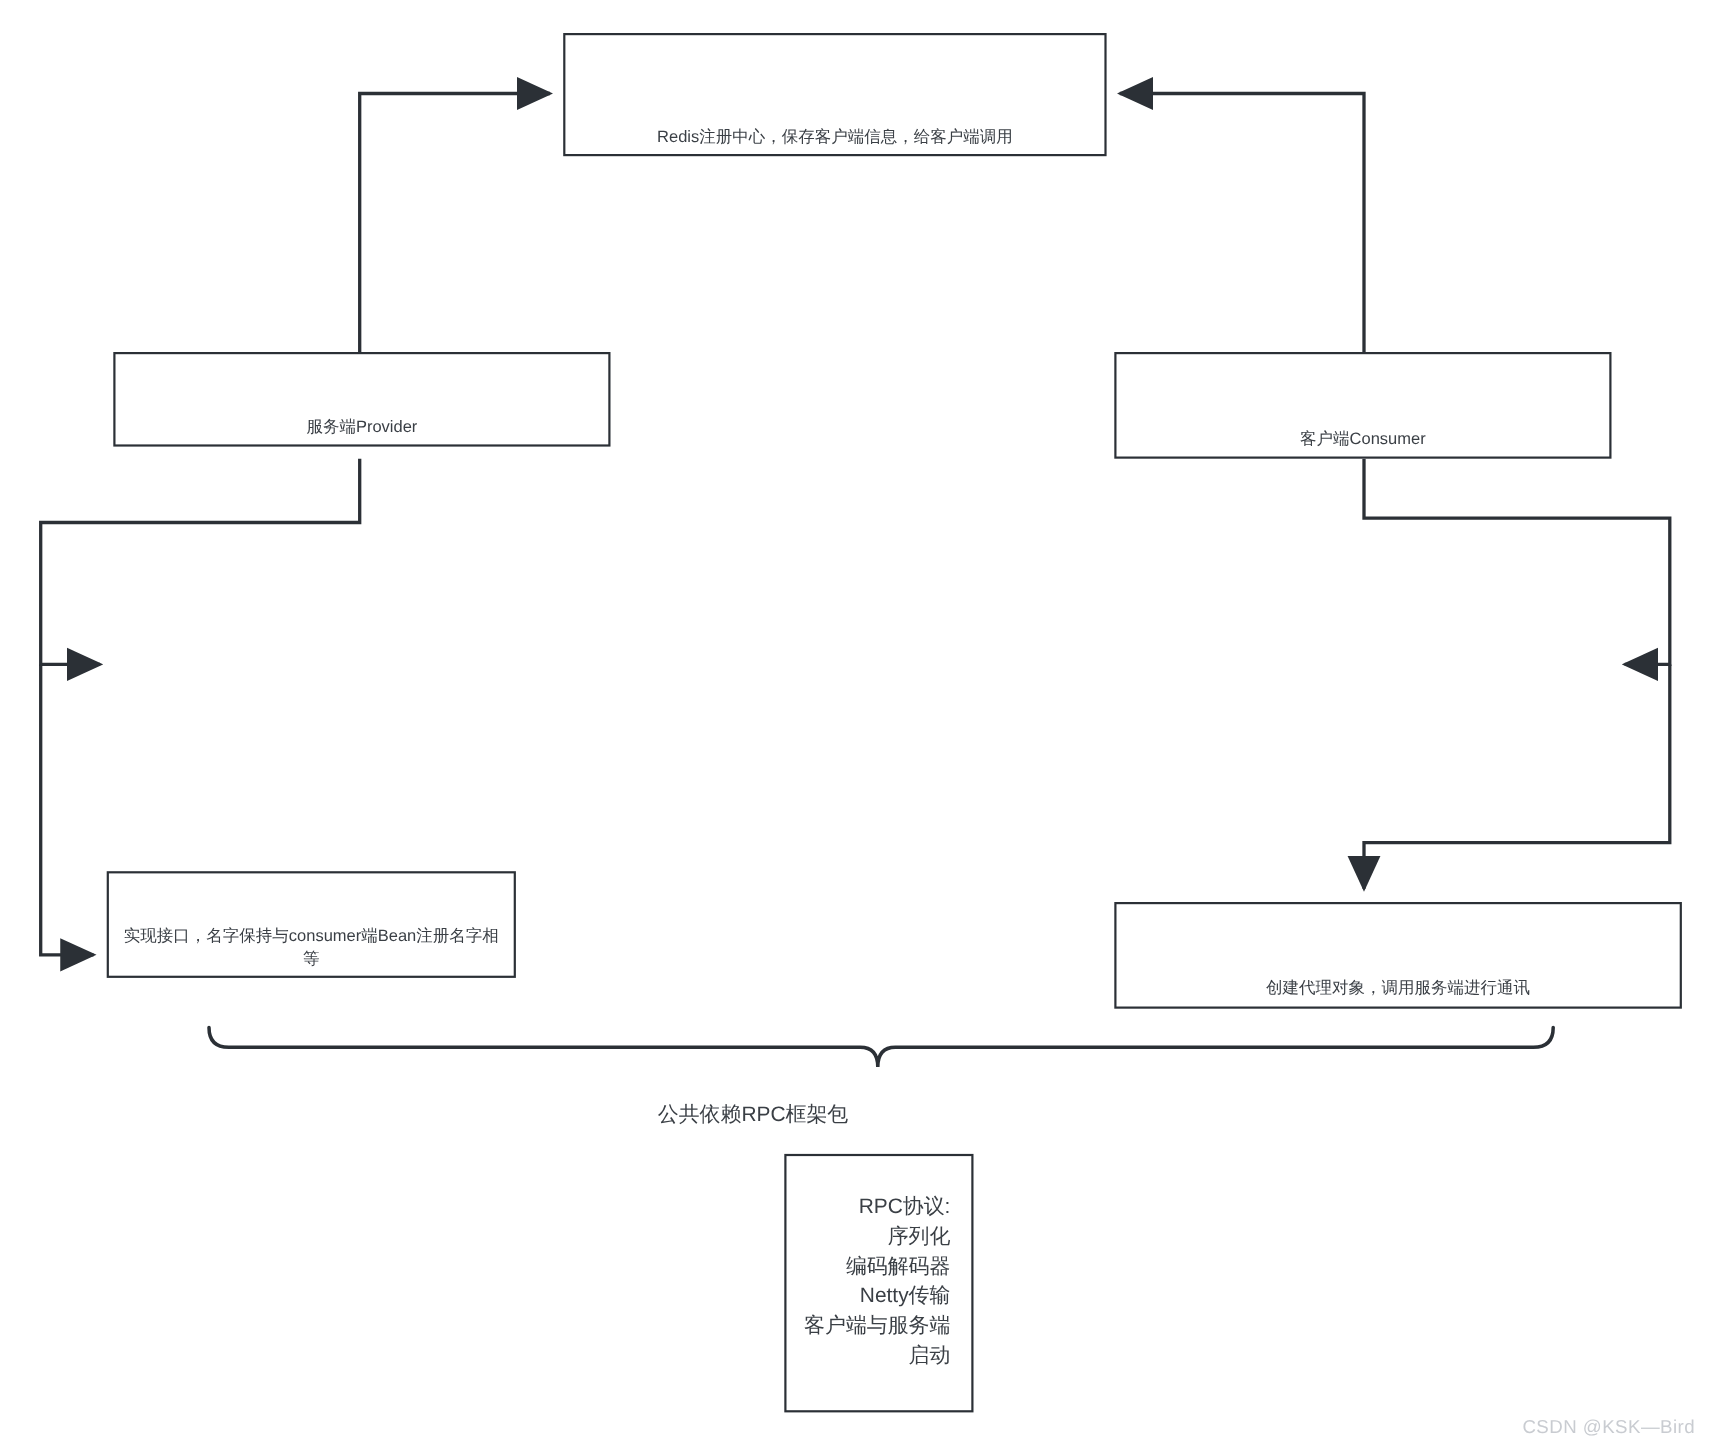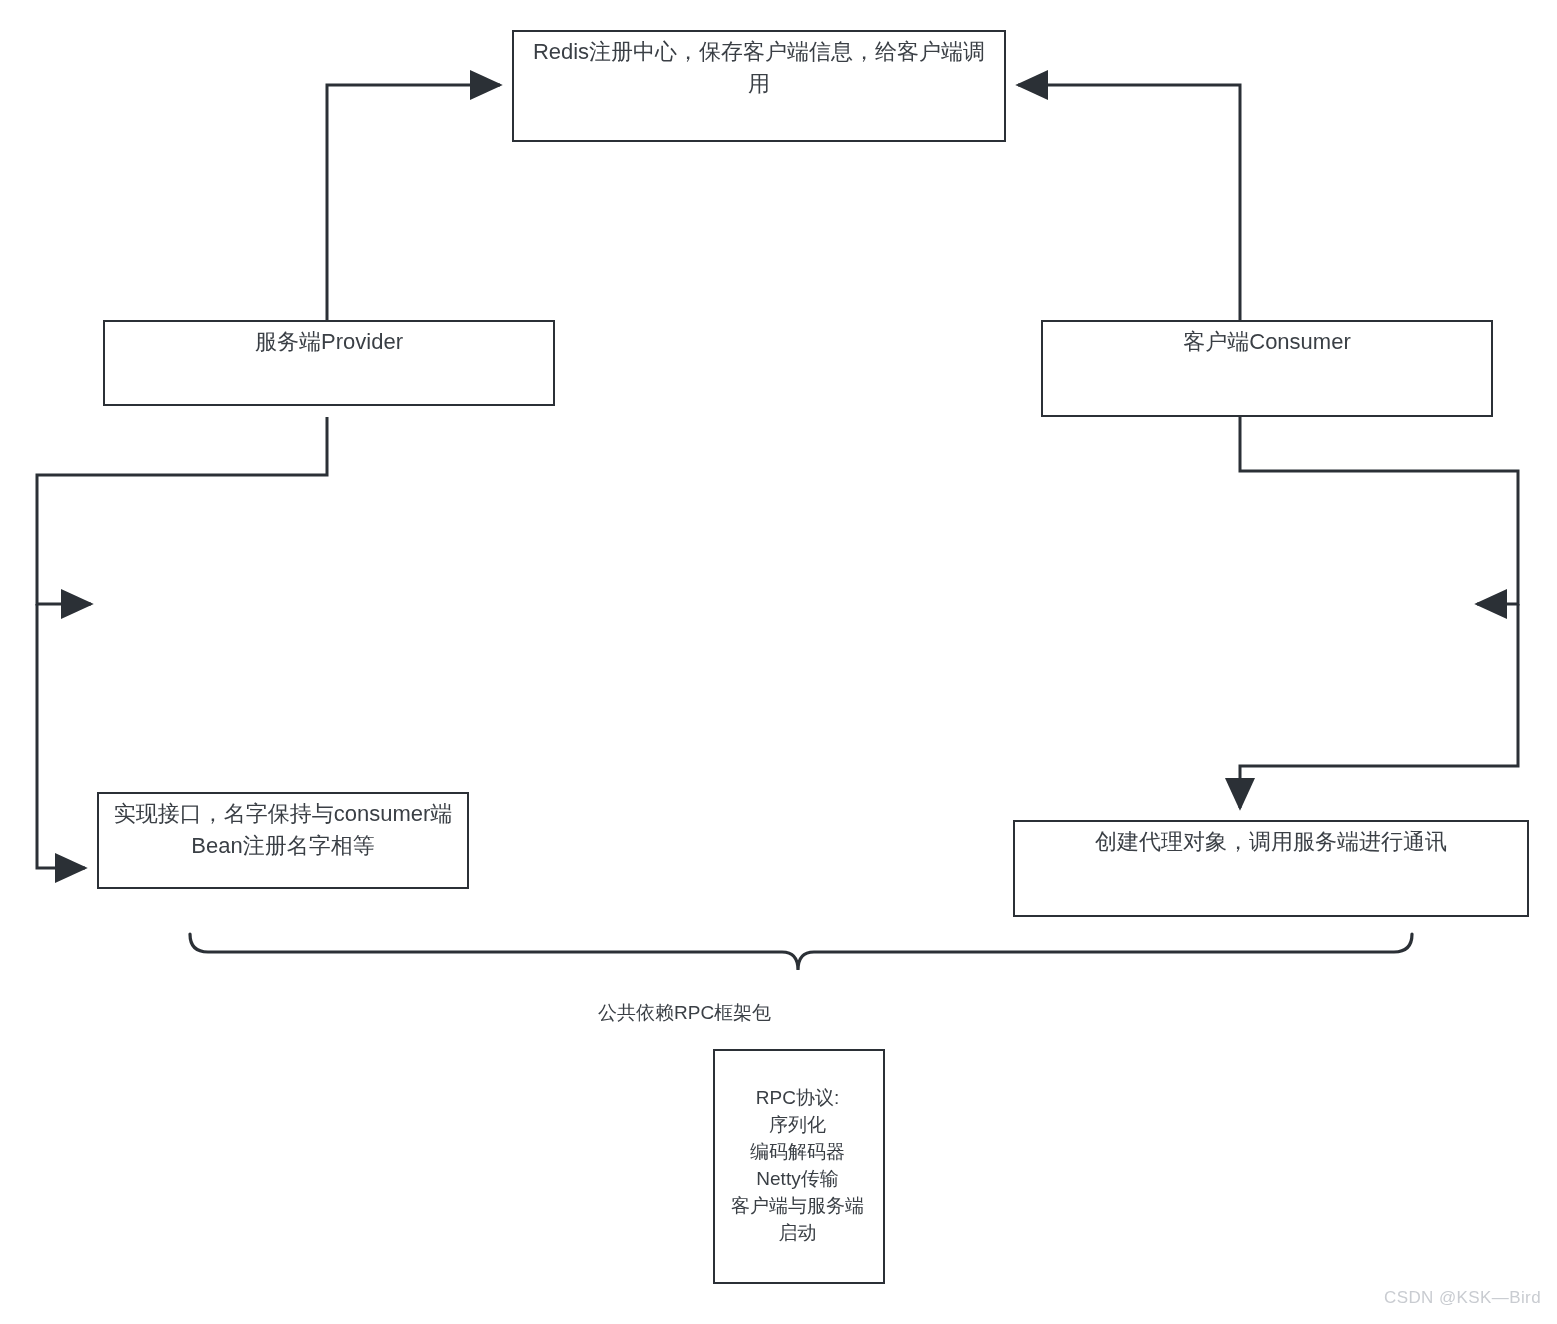--- a/index.html
+++ b/index.html
@@ -26,44 +26,44 @@
     width: 1557px;
     height: 1324px;
     pointer-events: none;
   }
   .node {
     position: absolute;
     box-sizing: border-box;
     border: 2.5px solid #2b3036;
     background: #ffffff;
     display: flex;
-    align-items: flex-start;
+    align-items: flex-end;
     justify-content: center;
     text-align: center;
-    font-size: 22px;
+    font-size: 15px;
     line-height: 1.45;
     color: #3a3f45;
     padding: 4px 12px;
   }
   .node-label {
     display: block;
     white-space: pre-wrap;
   }
   #node-redis      { left: 512px;  top: 30px;   width: 494px;  height: 112px; }
   #node-provider   { left: 103px;  top: 320px;  width: 452px;  height: 86px;  }
-  #node-consumer   { left: 1013px; top: 320px;  width: 452px;  height: 97px; margin-left: 28px;  }
+  #node-consumer   { left: 1013px; top: 320px;  width: 452px;  height: 97px;  }
   #node-api        { left: 103px;  top: 556px;  width: 1362px; height: 97px;  }
   #node-impl       { left: 97px;   top: 792px;  width: 372px;  height: 97px;  }
   #node-proxy      { left: 1013px; top: 820px;  width: 516px;  height: 97px; font-family: Liberation Serif, serif;  }
   #node-rpc-detail {
     left: 713px; top: 1049px; width: 172px; height: 235px;
     align-items: flex-start;
     justify-content: flex-start;
     padding: 34px 0 0 16px;
-    text-align: center;
+    text-align: right;
     font-size: 19px;
     line-height: 1.42;
   }
   #brace-caption {
     position: absolute;
     left: 598px;
     top: 1000px;
     width: 400px;
     font-size: 19px;
     color: #3a3f45;

